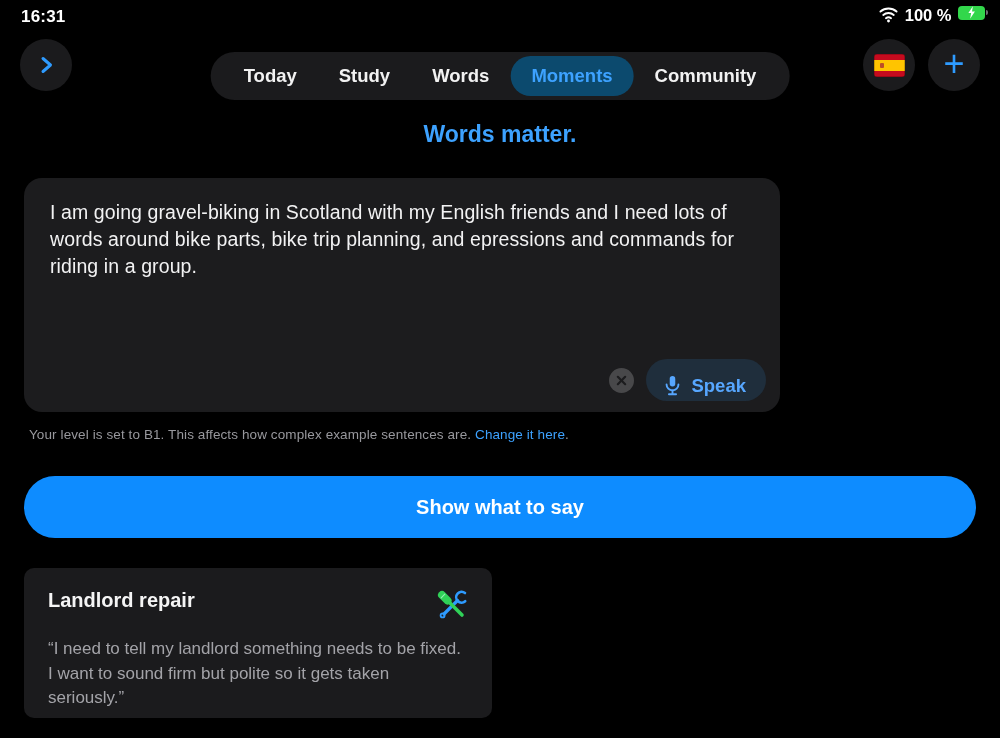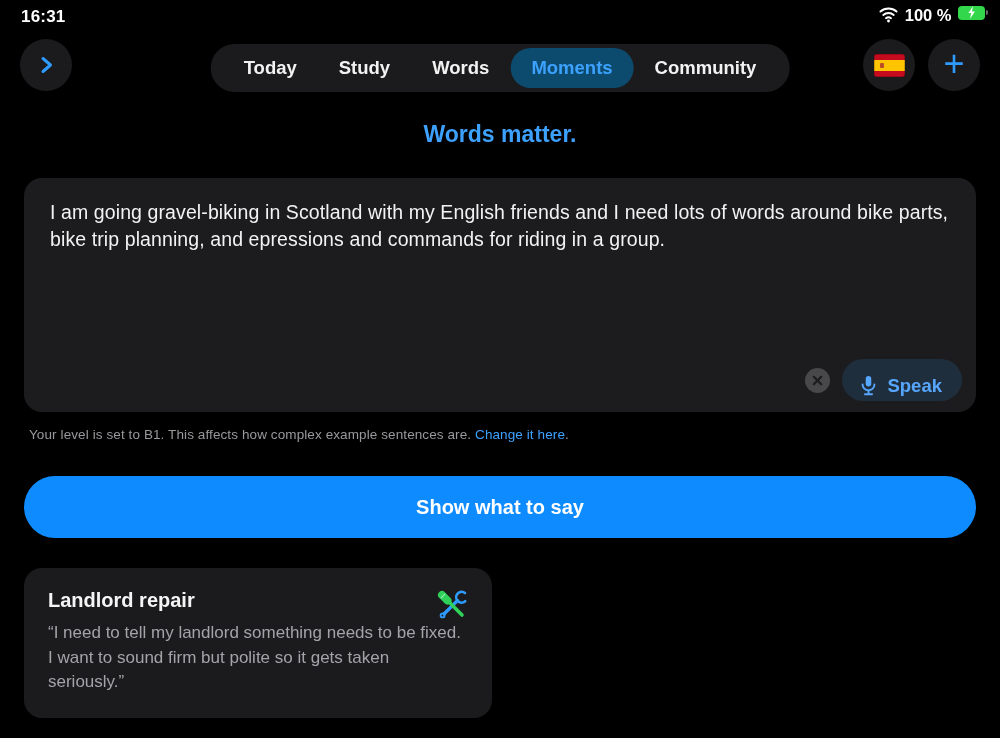--- a/index.html
+++ b/index.html
@@ -47,39 +47,39 @@
     width:31px;height:23px;border-radius:3px;overflow:hidden;
     background:linear-gradient(to bottom,#C60B1E 0 26%,#FFC400 26% 74%,#C60B1E 74% 100%);
     box-shadow:0 0 0 .5px rgba(0,0,0,.4) inset;
     position:relative;
   }
   .flag:after{ 
     content:"";position:absolute;left:6px;top:9px;width:4px;height:5px;
     background:#b03a2e;border-radius:1px;opacity:.85;
   }
   .tab-bar{
-    position:absolute;top:44px;left:50%;transform:translateX(-50%);
+    position:absolute;top:52px;left:50%;transform:translateX(-50%);
     height:48px;background:#1b1b1d;border-radius:24px;
     display:flex;align-items:center;padding:0 12px;
   }
   .tab{
     height:40px;border-radius:20px;border:none;background:transparent;
     color:#f2f2f2;font-size:18.5px;font-weight:600;
     padding:0 21px;display:flex;align-items:center;cursor:pointer;
     font-family:"Liberation Sans",sans-serif;white-space:nowrap;
   }
   .tab.selected{background:#0c4a6e;color:var(--accent);}
   
   .page-title{
     position:absolute;top:121px;left:0;width:100%;
     text-align:center;font-size:23px;font-weight:700;color:var(--accent);
   }
   
   .prompt-box{
-    position:absolute;left:24px;top:178px;width:952px;height:234px;
+    position:absolute;left:24px;top:178px;width:756px;height:234px;
     background:#1c1c1e;border-radius:18px;
   }
   .prompt-text{
     padding:21px 26px 0 26px;
     font-size:19.5px;line-height:27px;color:#f2f2f3;
     letter-spacing:.1px;
   }
   .prompt-actions{
     position:absolute;right:14px;bottom:11px;
     display:flex;align-items:center;gap:12px;
@@ -103,26 +103,26 @@
   
   .cta-btn{
     position:absolute;left:24px;top:476px;width:952px;height:62px;
     border-radius:31px;background:var(--cta-bg);border:none;cursor:pointer;
     color:#fff;font-size:20px;font-weight:700;
     font-family:"Liberation Sans",sans-serif;
   }
   
   .card{
     position:absolute;left:24px;top:568px;width:468px;height:150px;
-    background:#1b1b1d;border-radius:18px;padding:21px 24px;cursor:pointer;
+    background:#1b1b1d;border-radius:10px;padding:21px 24px;cursor:pointer;
   }
   .card-head{display:flex;justify-content:space-between;align-items:flex-start;}
   .card-title{font-size:20px;font-weight:700;color:#f5f5f5;}
   .card-quote{
-    margin-top:0;font-size:17px;line-height:24.5px;color:#a3a3a8;
+    margin-top:16px;font-size:17px;line-height:24.5px;color:#a3a3a8;
   }
   svg{display:block;}
 </style>
 </head>
 <body>
 
 <div class="status-time">16:31</div>
 <div class="status-right">
   <span>
     <svg width="21" height="17" viewBox="0 0 24 20" fill="none" stroke="#fff" stroke-width="2.2" stroke-linecap="round">

